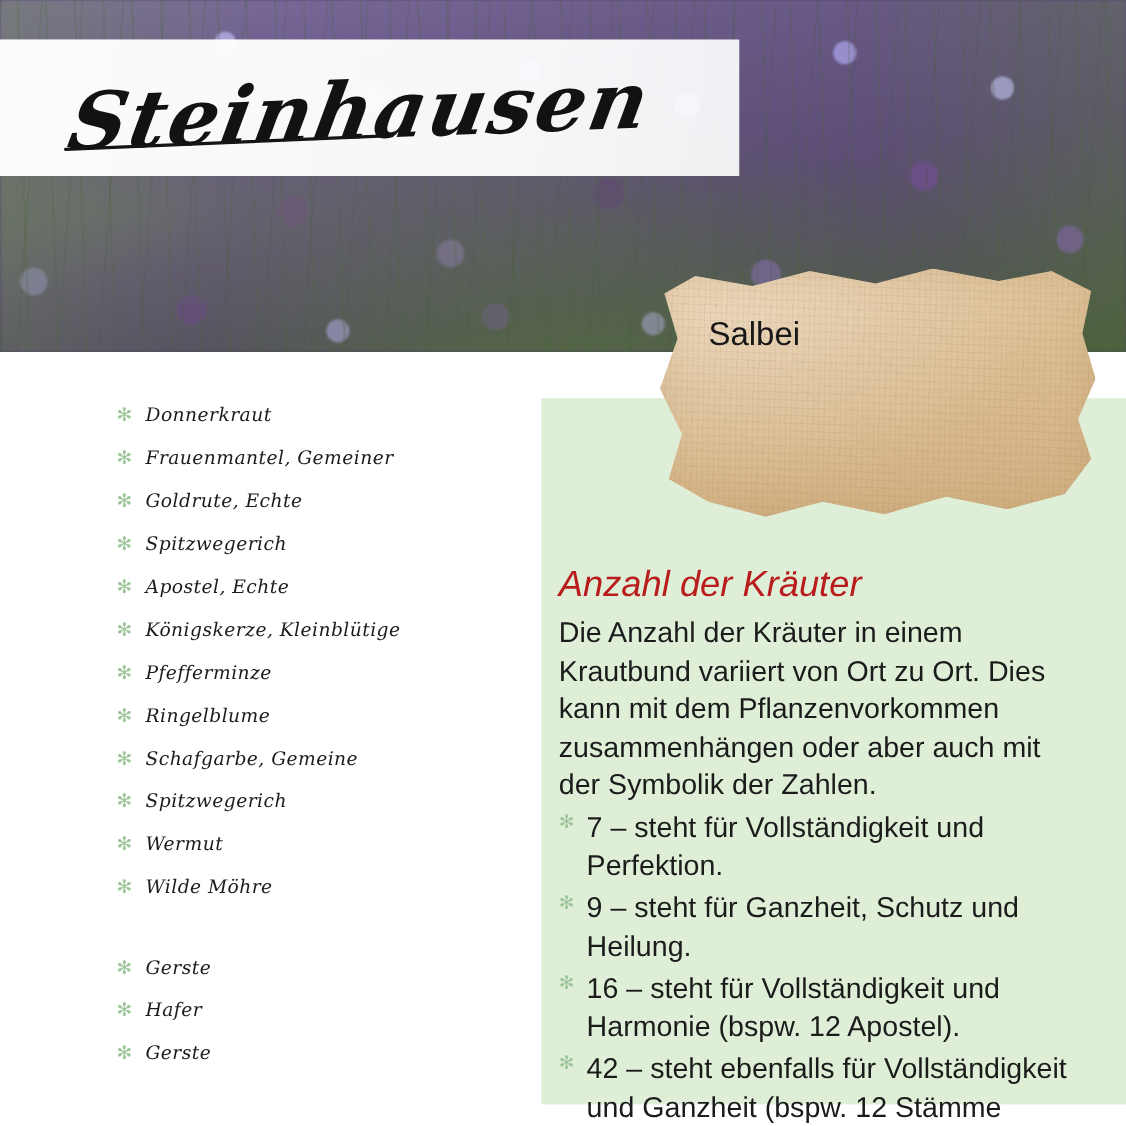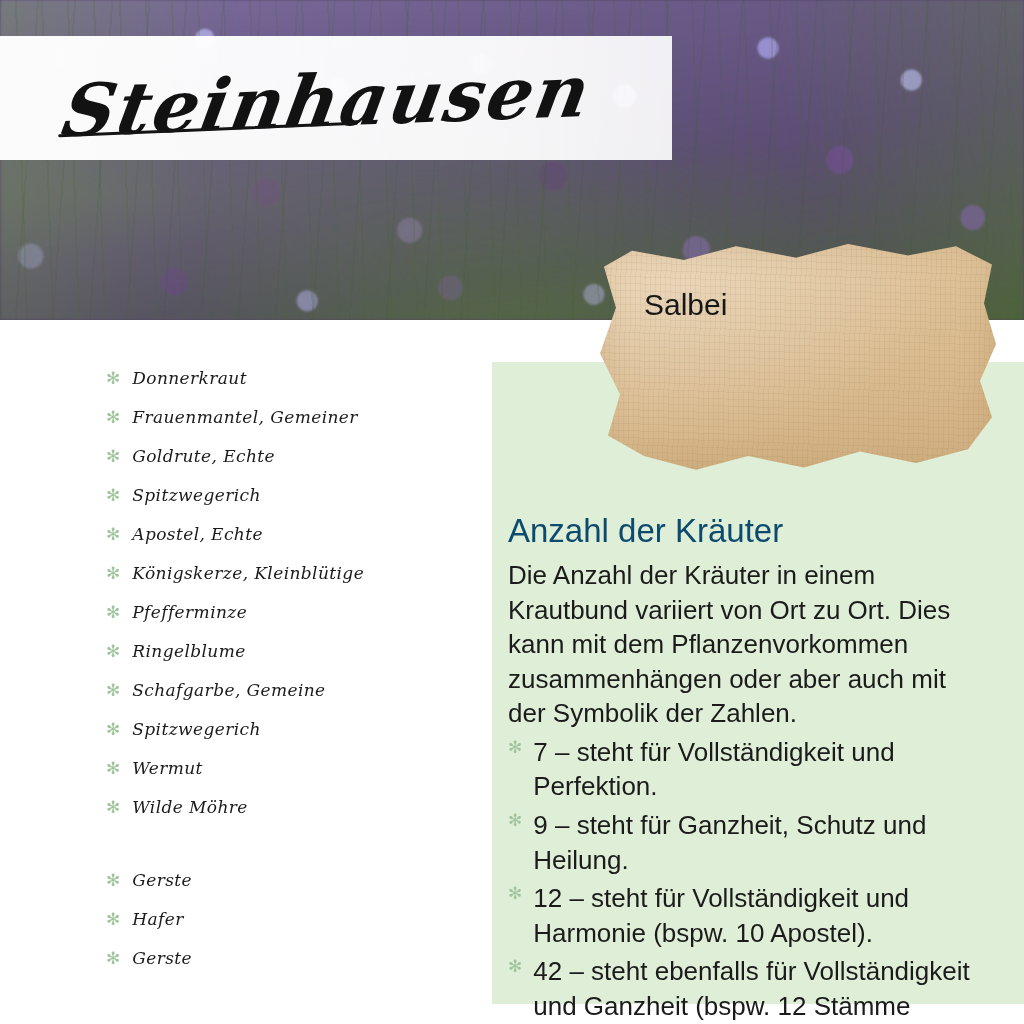--- a/index.html
+++ b/index.html
@@ -210,21 +210,22 @@
     position: absolute;
     left: 508px;
     top: 512px;
     width: 472px;
     color: #1b1b1b;
   }
   .count-title {
     font-size: 33px;
     line-height: 1.15;
     margin-bottom: 8px;
-    color: #0c4a6e;
+    color: #b91c1c;
+    font-style: italic;
   }
   .count-intro {
     font-size: 26px;
     line-height: 1.33;
     margin-bottom: 4px;
   }
   .count-list { list-style: none; }
   .count-row {
     display: flex;
     align-items: flex-start;
@@ -335,21 +336,21 @@
       <div class="count-row">
         <span class="floret">✻</span>
         <span class="count-text"><span class="count-num">7</span><span> – steht für Vollständigkeit und Perfektion.</span></span>
       </div>
       <div class="count-row">
         <span class="floret">✻</span>
         <span class="count-text"><span class="count-num">9</span><span> – steht für Ganzheit, Schutz und Heilung.</span></span>
       </div>
       <div class="count-row">
         <span class="floret">✻</span>
-        <span class="count-text"><span class="count-num">12</span><span> – steht für Vollständigkeit und Harmonie (bspw. 10 Apostel).</span></span>
+        <span class="count-text"><span class="count-num">16</span><span> – steht für Vollständigkeit und Harmonie (bspw. 12 Apostel).</span></span>
       </div>
       <div class="count-row">
         <span class="floret">✻</span>
         <span class="count-text"><span class="count-num">42</span><span> – steht ebenfalls für Vollständigkeit und Ganzheit (bspw. 12 Stämme Israels + 12 Apostel)</span></span>
       </div>
     </div>
   </div>
 
 </div>
 

